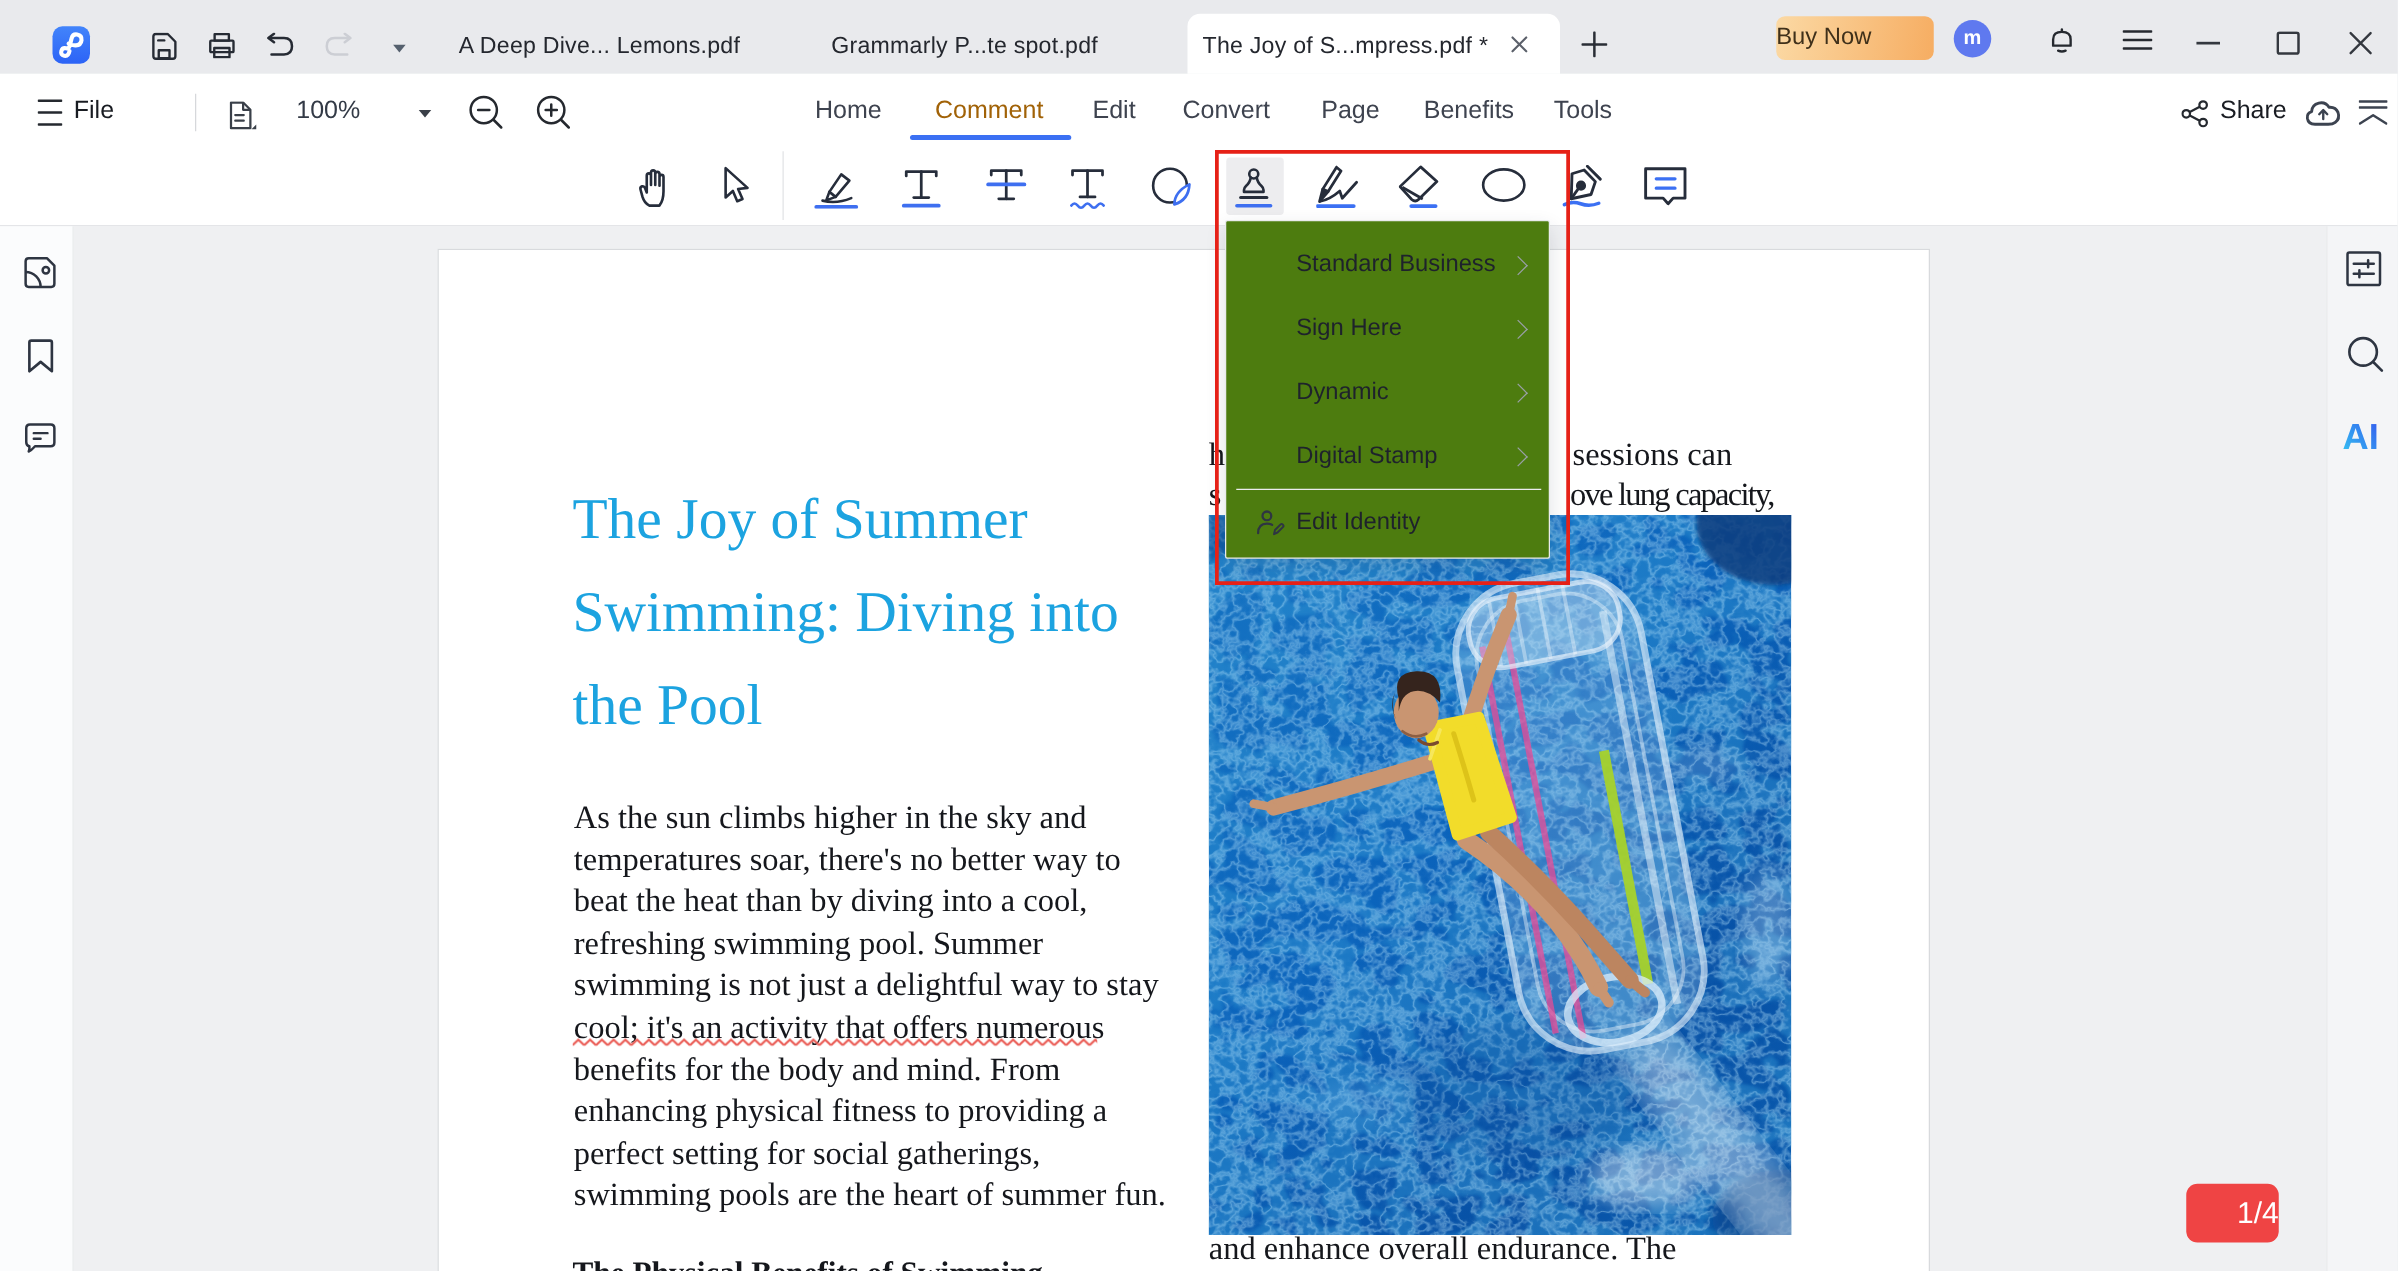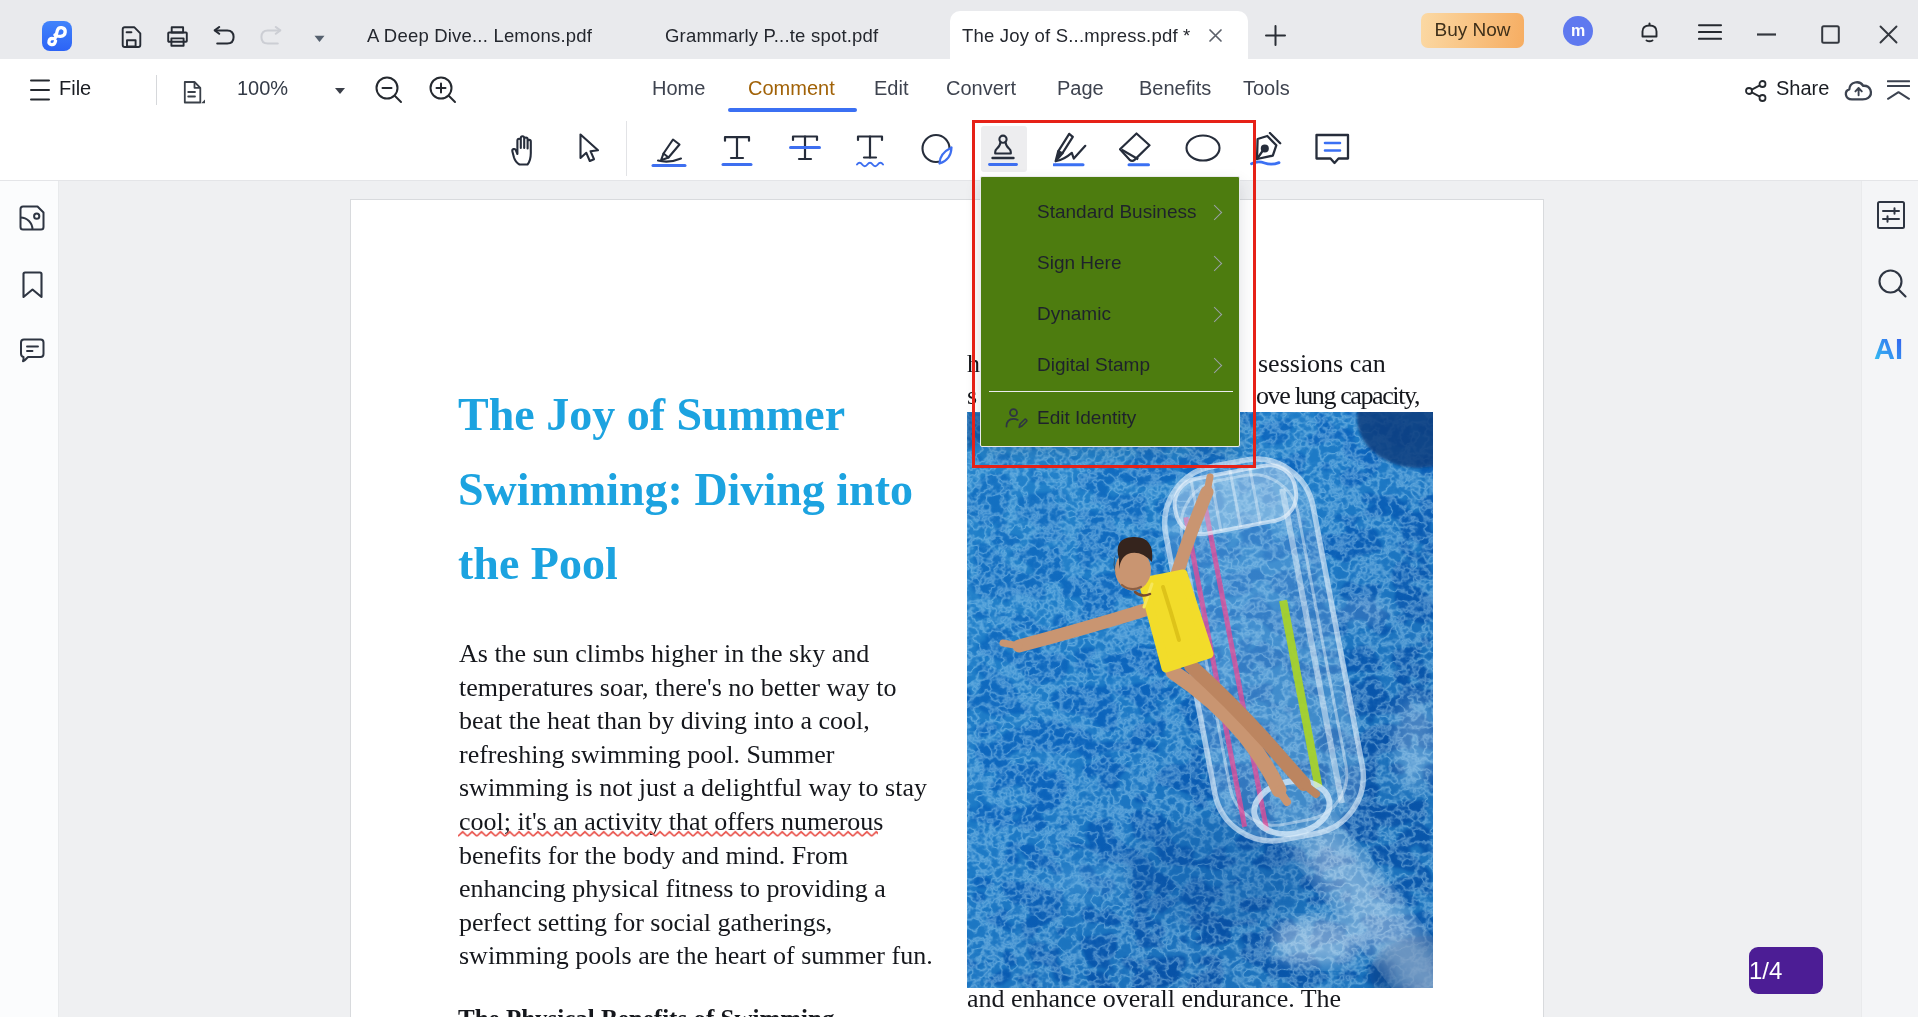--- a/index.html
+++ b/index.html
@@ -4,47 +4,47 @@
 <style>
 *{margin:0;padding:0;box-sizing:border-box}
 html,body{width:1918px;height:1017px;overflow:hidden;font-family:"Liberation Sans",sans-serif;background:#eff0f2}
 svg{display:block}
 
 #titlebar{position:absolute;left:0;top:0;width:1918px;height:59px;background:#e9eaed}
 #logo{position:absolute;left:42px;top:21px;width:30px;height:30px;border-radius:8px;background:linear-gradient(180deg,#4284fb,#2c63f6)}
 .ticon{position:absolute;top:26px}
 .tabtitle{position:absolute;top:11px;height:48px;line-height:50px;font-size:18.5px;color:#24272e;white-space:nowrap;letter-spacing:0.2px}
 #activetab{position:absolute;left:950px;top:11px;width:298px;height:48px;background:#fff;border-radius:10px 10px 0 0}
-#buynow{position:absolute;left:1421px;top:13px;width:103px;height:35px;border-radius:7px;background:linear-gradient(100deg,#fbd9a4,#f6ad62);font-size:19px;color:#3f301a;text-align:center;line-height:34px}
+#buynow{position:absolute;left:1421px;top:13px;width:126px;height:35px;border-radius:7px;background:linear-gradient(100deg,#fbd9a4,#f6ad62);font-size:19px;color:#3f301a;text-align:left;line-height:34px}
 #avatar{position:absolute;left:1563px;top:16px;width:30px;height:30px;border-radius:50%;background:#5f79ef;color:#fff;font-size:16px;font-weight:bold;text-align:center;line-height:30px}
 
 #menurow{position:absolute;left:0;top:59px;width:1918px;height:61px;background:#fff}
 .menuitem{position:absolute;top:77px;font-size:20px;color:#3e434f;white-space:nowrap}
 #mcomment{color:#a16207}
 #cunder{position:absolute;left:728px;top:108px;width:129px;height:3.5px;background:#3b70f3;border-radius:2px}
 
 #toolrow{position:absolute;left:0;top:120px;width:1918px;height:61px;background:#fff;border-bottom:1px solid #e4e5e8}
 .tool{position:absolute;top:132px}
 
 #content{position:absolute;left:0;top:181px;width:1918px;height:836px;background:#eff0f2}
 #lsidebar{position:absolute;left:0;top:181px;width:59px;height:836px;background:#fbfcfd;border-right:1px solid #e8eaec}
 #rsidebar{position:absolute;left:1861px;top:181px;width:57px;height:836px;background:#f4f5f7;border-left:1px solid #e9eaec}
 #page{position:absolute;left:350px;top:199px;width:1194px;height:822px;background:#fff;border:1px solid #d8dadd}
-#doctitle{position:absolute;left:458px;top:378px;font-family:"Liberation Serif",serif;font-weight:bold;font-size:46px;line-height:74.5px;color:#1ca3e0;white-space:nowrap}
+#doctitle{position:absolute;left:458px;top:378px;font-family:"Liberation Serif",serif;font-weight:normal;font-size:46px;line-height:74.5px;color:#1ca3e0;white-space:nowrap}
 .bodytext{font-family:"Liberation Serif",serif;font-size:26px;line-height:33.6px;color:#15171c;white-space:nowrap}
 #body1{position:absolute;left:459px;top:637px}
 #squig{position:absolute;left:458px;top:830px}
 #headcut{position:absolute;left:458px;top:1005px;font-family:"Liberation Serif",serif;font-size:25px;font-weight:bold;color:#15171c;white-space:nowrap}
 #rc1a{position:absolute;left:967px;top:347px}
 #rc1b{position:absolute;left:1258px;top:347px}
 #rc2a{position:absolute;left:967px;top:379px}
 #rc2b{position:absolute;left:1256px;top:379px;letter-spacing:-1.4px}
 #rc3{position:absolute;left:967px;top:982px}
 #poolimg{position:absolute;left:967px;top:412px;width:466px;height:576px}
-#badge{position:absolute;left:1749px;top:947px;width:74px;height:47px;background:#4c1d95;border-radius:9px;color:#fff;font-size:24px;text-align:left;line-height:47px}
+#badge{position:absolute;left:1749px;top:947px;width:74px;height:47px;background:#ef4444;border-radius:9px;color:#fff;font-size:24px;text-align:right;line-height:47px}
 
 #dropdown{position:absolute;left:980px;top:176px;width:260px;height:271px;background:#4d7c0f;border:1px solid #e9eaec;box-shadow:0 7px 16px rgba(40,50,70,.14);border-radius:2px;z-index:30}
 .dditem{position:absolute;left:56px;font-size:19px;color:#1e222c;white-space:nowrap}
 .chev{position:absolute;left:228px;width:11px;height:11px;border-top:1.6px solid #9aa0a8;border-right:1.6px solid #9aa0a8;transform:rotate(45deg)}
 #ddsep{position:absolute;left:8px;top:214px;width:244px;height:1px;background:#ebecee}
 #redbox{position:absolute;left:972px;top:120px;width:284px;height:348px;border:3px solid #e62117;z-index:40}
 #stampsel{position:absolute;left:981px;top:126px;width:46px;height:46px;background:#ededef;border-radius:3px}
 </style>
 </head>
 <body>

